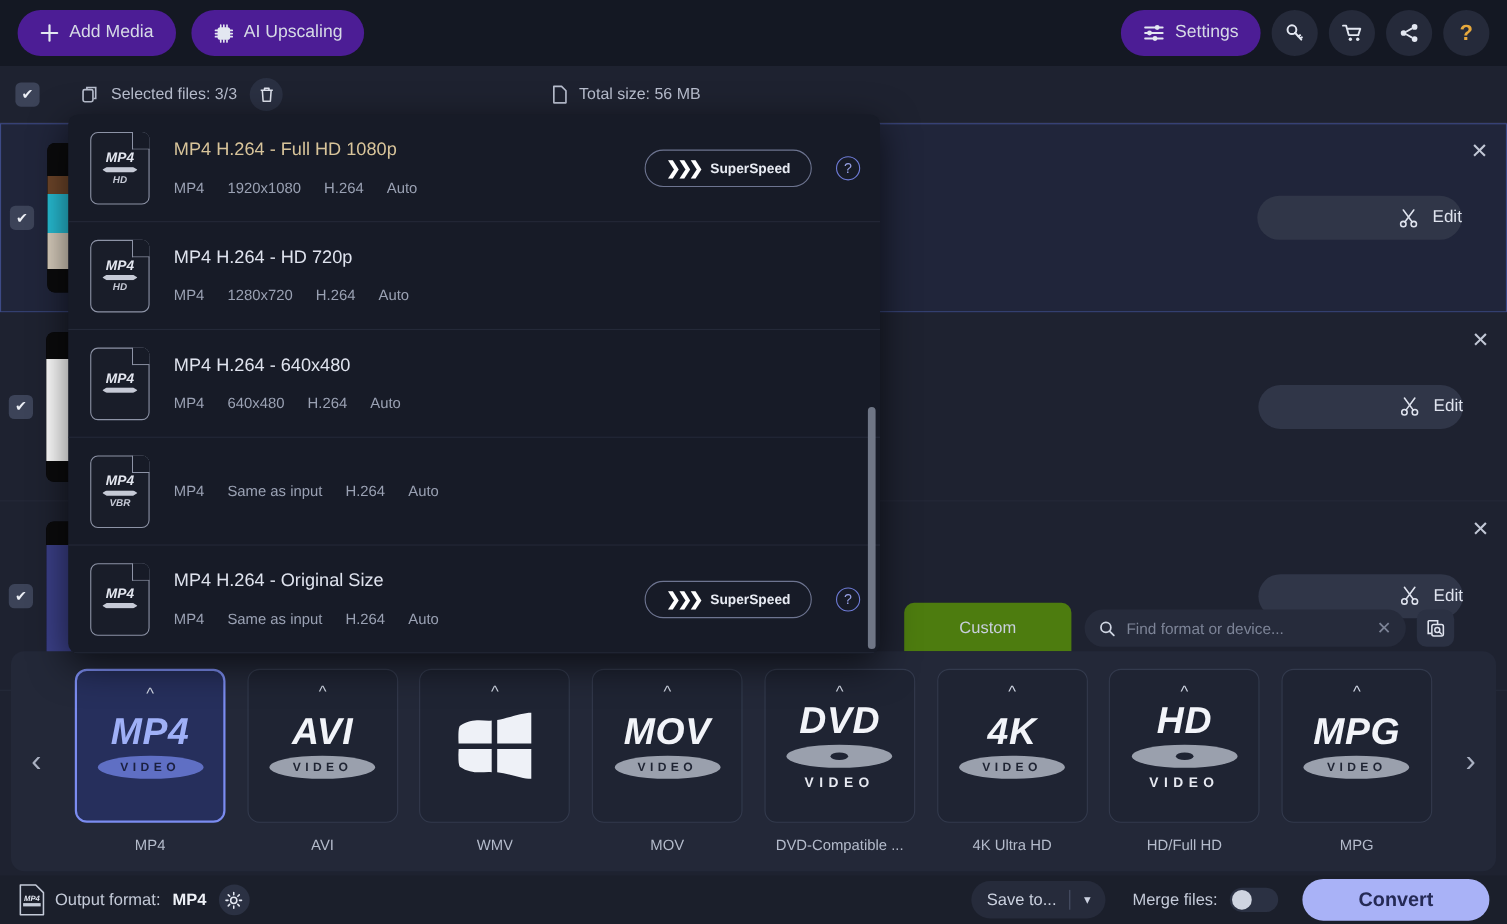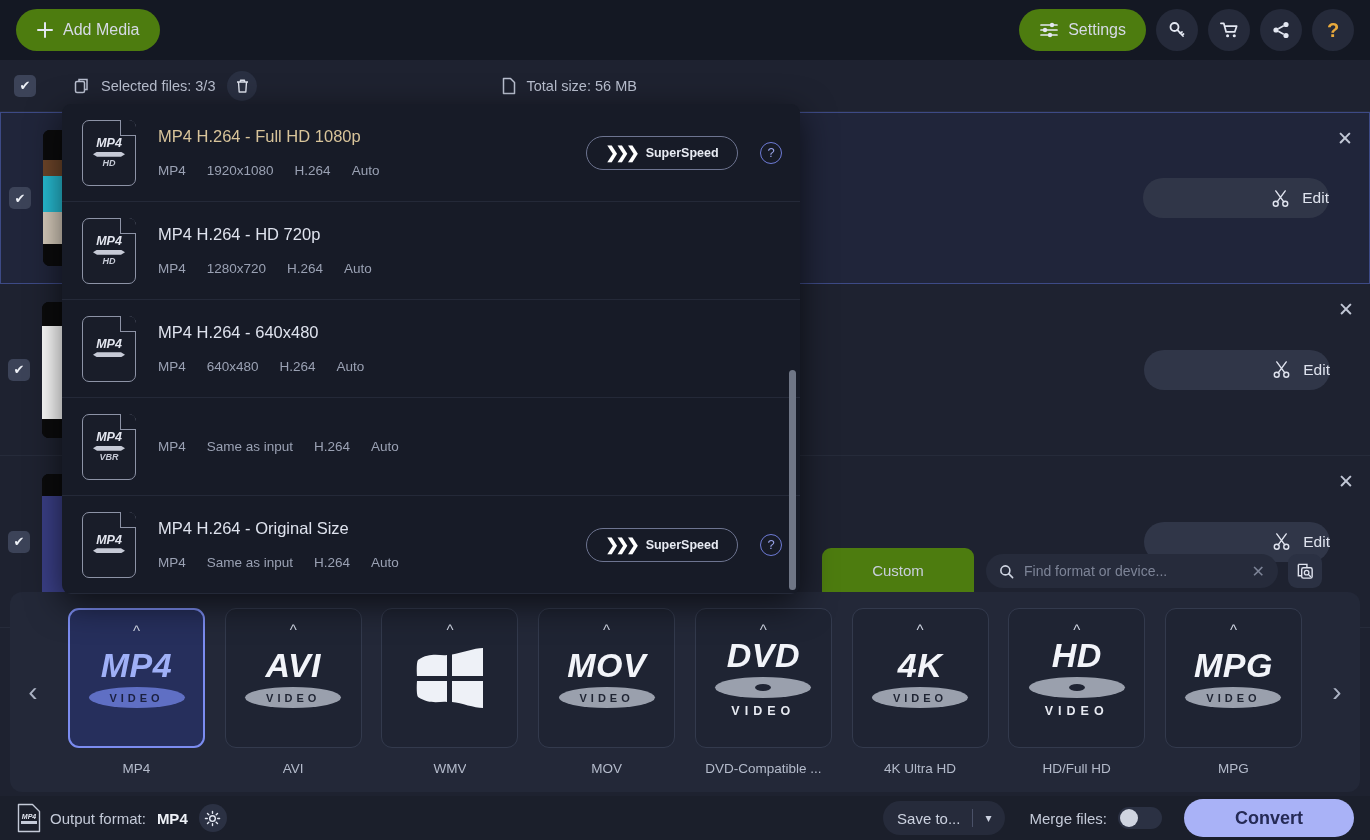--- a/index.html
+++ b/index.html
@@ -14,21 +14,21 @@
 
   
   .topbar{
     position:absolute; left:0; top:0; width:1370px; height:60px;
     background:#15192356; background:#141823;
     display:flex; align-items:center; padding:0 16px;
   }
   .pill-btn{
     display:flex; align-items:center; gap:9px;
     height:42px; padding:0 20px; border-radius:21px;
-    background:#4d7c0f; color:#d6dae6; font-size:16px;
+    background:#4c1d95; color:#d6dae6; font-size:16px;
     cursor:pointer; white-space:nowrap;
   }
   .topbar .spacer{ flex:1; }
   .icon-round{
     width:42px; height:42px; border-radius:50%;
     background:#252a3a; display:flex; align-items:center; justify-content:center;
     margin-left:10px; cursor:pointer;
   }
   .gap-l{ margin-left:14px; }
 
@@ -248,20 +248,29 @@
 <body>
 
 <div id="app">
 
   <div class="topbar">
     <div class="pill-btn">
       <svg width="18" height="18" viewBox="0 0 18 18">
         <path d="M9 2v14M2 9h14" stroke="#e3e7f1" stroke-width="2" stroke-linecap="round"></path>
       </svg>
       <span>Add Media</span>
+    </div>
+    <div class="pill-btn gap-l">
+      <svg width="19" height="19" viewBox="0 0 20 20">
+        <rect x="4" y="4" width="12" height="12" rx="2.5" fill="#e3e7f1"></rect>
+        <g stroke="#e3e7f1" stroke-width="1.6" stroke-linecap="round">
+          <path d="M7 2v2M10 2v2M13 2v2M7 16v2M10 16v2M13 16v2M2 7h2M2 10h2M2 13h2M16 7h2M16 10h2M16 13h2"></path>
+        </g>
+      </svg>
+      <span>AI Upscaling</span>
     </div>
     <div class="spacer"></div>
     <div class="pill-btn">
       <svg width="20" height="18" viewBox="0 0 20 18">
         <g stroke="#e3e7f1" stroke-width="1.7" stroke-linecap="round">
           <path d="M2 4h16M2 9h16M2 14h16"></path>
         </g>
         <circle cx="13" cy="4" r="2.2" fill="#e3e7f1"></circle>
         <circle cx="6" cy="9" r="2.2" fill="#e3e7f1"></circle>
         <circle cx="11" cy="14" r="2.2" fill="#e3e7f1"></circle>

